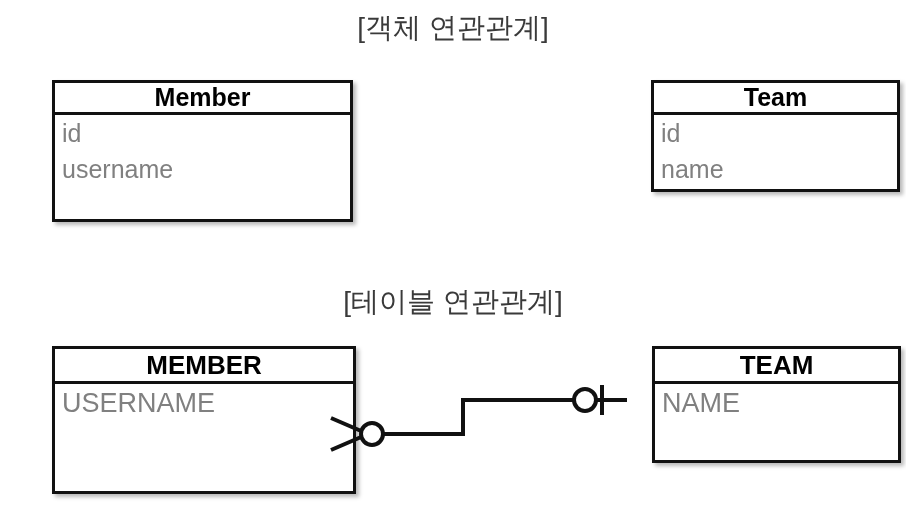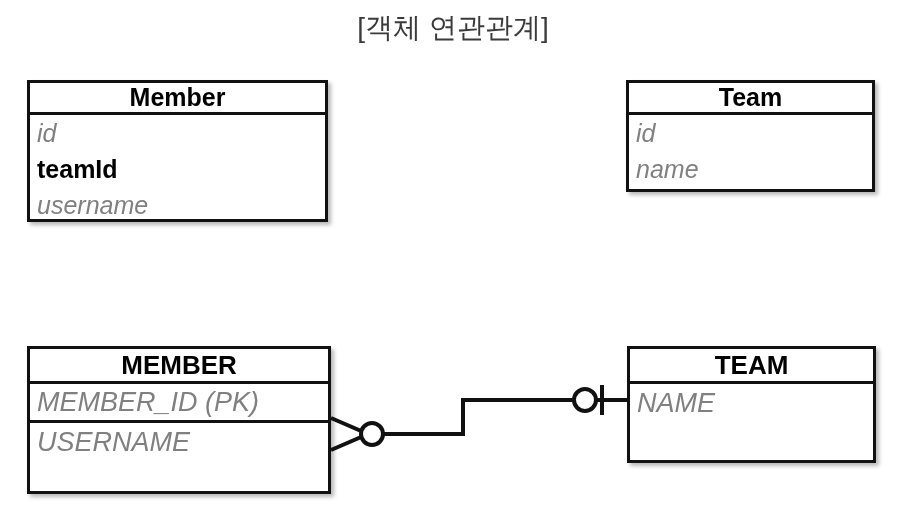--- a/index.html
+++ b/index.html
@@ -31,41 +31,42 @@
   #title-object   { left: 0;  top: 12px;  width: 906px; }
   #title-table    { left: 0;  top: 286px; width: 906px; }
 
   
   .entity {
     position: absolute;
     box-sizing: border-box;
     background: #ffffff;
     border: 3px solid #111111;
     box-shadow: 3px 3px 4px rgba(0,0,0,0.28);
+    margin-left: 25px;
   }
   .entity .ent-header {
     box-sizing: border-box;
     width: 100%;
     text-align: center;
     font-weight: bold;
     color: #000000;
     border-bottom: 3px solid #111111;
     display: flex;
     align-items: center;
     justify-content: center;
   }
   .entity .ent-row {
     box-sizing: border-box;
     width: 100%;
     display: flex;
     align-items: center;
     padding-left: 7px;
     white-space: nowrap;
   }
-  .ent-row.gray  { color: #808080; font-weight: normal; font-style: italic; }
+  .ent-row.gray  { color: #808080; font-weight: normal; }
   .ent-row.dark  { color: #000000; font-weight: bold; }
   .ent-row.ruled { border-bottom: 3px solid #111111; }
 
   
   .obj .ent-header { font-size: 25px; height: 32px; }
   .obj .ent-row    { font-size: 25px; height: 36px; }
 
   
   .tbl .ent-header { font-size: 26px; height: 35px; }
   .tbl .ent-row    { font-size: 27px; height: 39px; }
@@ -87,34 +88,33 @@
 </head>
 <body>
 
 <div id="canvas">
 
   <div class="section-title" id="title-object">[객체 연관관계]</div>
 
   <div class="entity obj" id="entity-member-object">
     <div class="ent-header">Member</div>
     <div class="ent-row gray">id</div>
-    <div class="ent-row dark">teamId</div>
     <div class="ent-row gray">username</div>
   </div>
 
   <div class="entity obj" id="entity-team-object">
     <div class="ent-header">Team</div>
     <div class="ent-row gray">id</div>
     <div class="ent-row gray">name</div>
   </div>
 
+  <div class="section-title" id="title-table">[테이블 연관관계]</div>
 
   <div class="entity tbl" id="entity-member-table">
     <div class="ent-header">MEMBER</div>
-    <div class="ent-row gray ruled">MEMBER_ID (PK)</div>
     <div class="ent-row gray">USERNAME</div>
   </div>
 
   <div class="entity tbl" id="entity-team-table">
     <div class="ent-header">TEAM</div>
     <div class="ent-row gray">NAME</div>
   </div>
 
   <svg id="relationship" viewBox="0 0 906 522">
     <g fill="none" stroke="#111111" stroke-width="4" stroke-linecap="butt">

